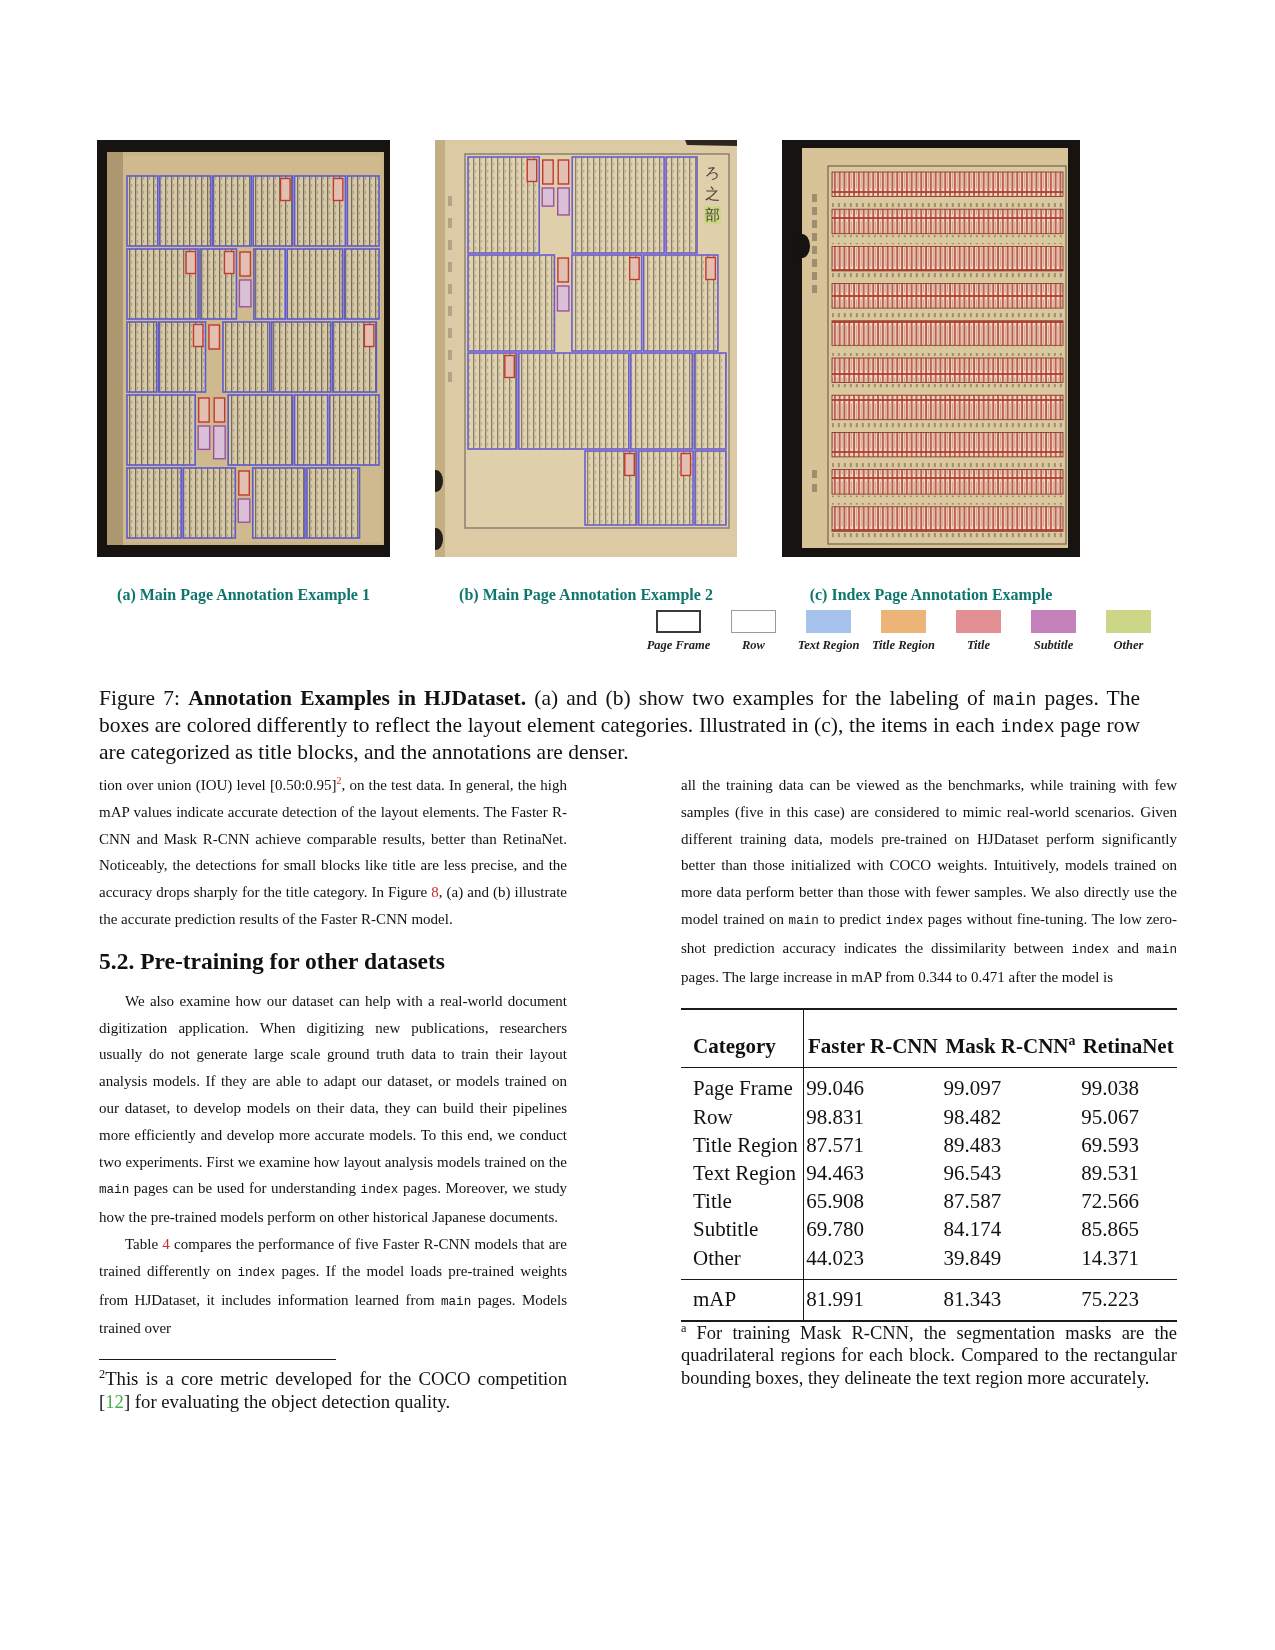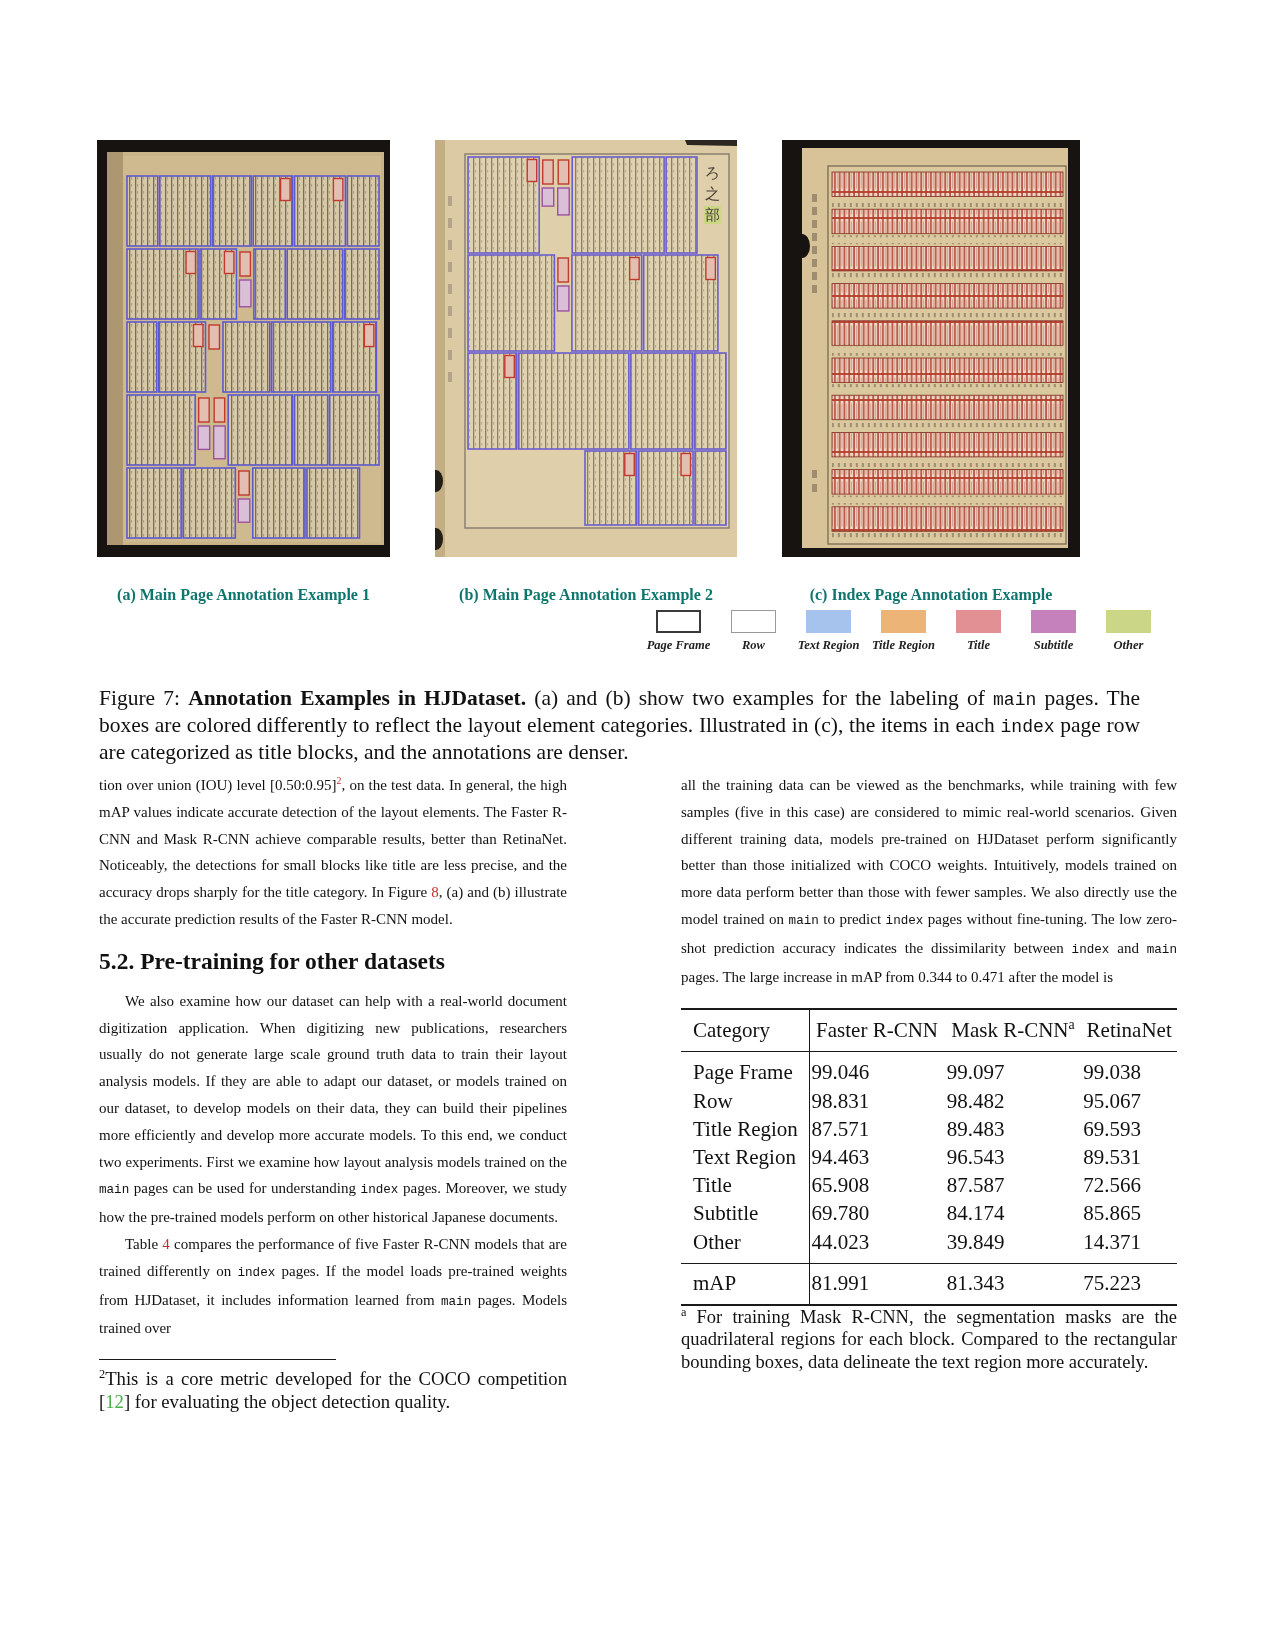--- a/index.html
+++ b/index.html
@@ -25,21 +25,21 @@
   .seg-l{color:#c42e2e;}
   .seg-c{color:#48ae48;}
   .seg-sl{color:#c42e2e;font-size:66%;vertical-align:super;line-height:0;}
   .seg-s{font-size:66%;vertical-align:super;line-height:0;}
   .footnote{margin-top:17px;}
   .fnrule{width:237px;border-top:1.2px solid #1a1a1a;margin-bottom:7px;}
   .fn-text{font-size:18.7px !important;line-height:23px !important;text-align:justify;}
   .tablecaption{margin-top:26px !important;}
   table.t3{border-collapse:collapse;width:100%;margin-top:18px;
            border-top:2px solid #1a1a1a;border-bottom:2px solid #1a1a1a;font-size:21px;}
-  table.t3 th{font-weight:normal;border-bottom:1.3px solid #1a1a1a;padding:8px 2px 8px;text-align:center;}
+  table.t3 th{font-weight:bold;border-bottom:1.3px solid #1a1a1a;padding:24px 2px 8px;text-align:center;}
   table.t3 td{padding:1.6px 2px;text-align:left;}
   table.t3 .c0{text-align:left;padding-left:12px;}
   table.t3 .vr{border-left:1.3px solid #1a1a1a;}
   table.t3 tbody tr:first-child td{padding-top:8px;}
   table.t3 tbody tr:last-child td{padding-bottom:8px;}
   table.t3 tfoot td{border-top:1.3px solid #1a1a1a;padding:7px 2px 8px;}
   .tfn{margin-top:8px;font-size:18.5px !important;line-height:22.5px !important;}
 </style>
 </head>
 <body>
@@ -310,16 +310,16 @@
         </tbody>
         <tfoot>
           <tr>
             <td class="c0">mAP</td>
             <td class="c1 vr">81.991</td>
             <td class="c2">81.343</td>
             <td class="c3">75.223</td>
           </tr>
         </tfoot>
       </table>
-    <p class="tfn"><span class="seg-s">a</span><span class="seg-n"> For training Mask R-CNN, the segmentation masks are the quadrilateral regions for each block. Compared to the rectangular bounding boxes, data delineate the text region more accurately.</span></p>
+    <p class="tfn"><span class="seg-s">a</span><span class="seg-n"> For training Mask R-CNN, the segmentation masks are the quadrilateral regions for each block. Compared to the rectangular bounding boxes, they delineate the text region more accurately.</span></p>
   </div>
 
 </div>
 
 </body></html>

